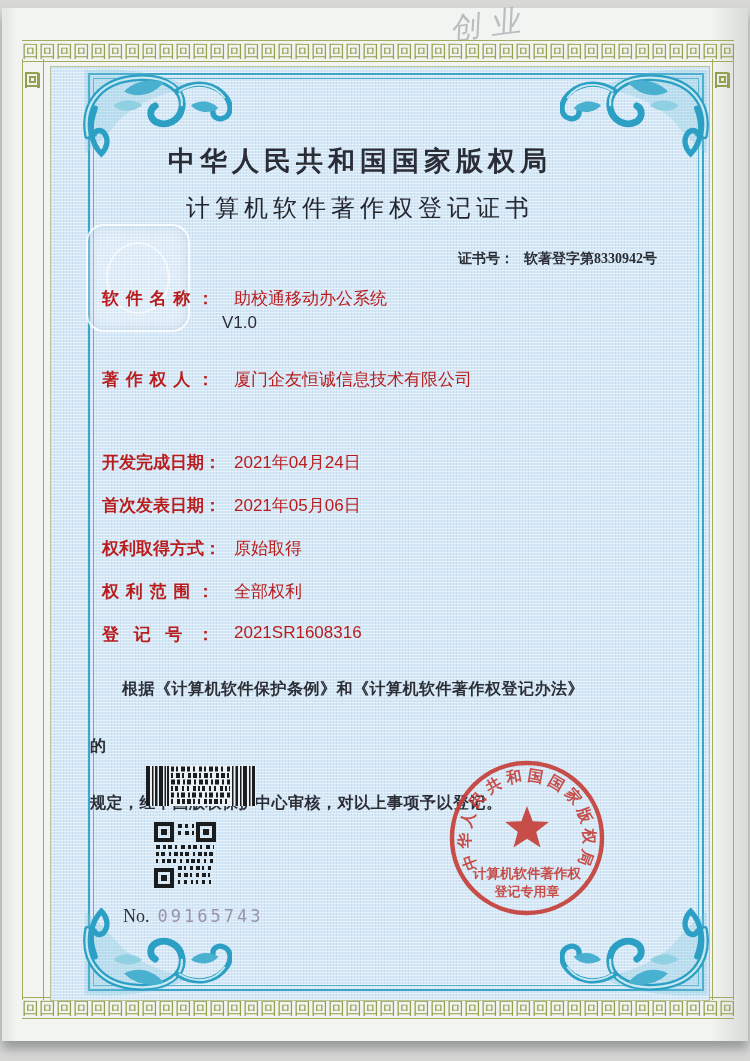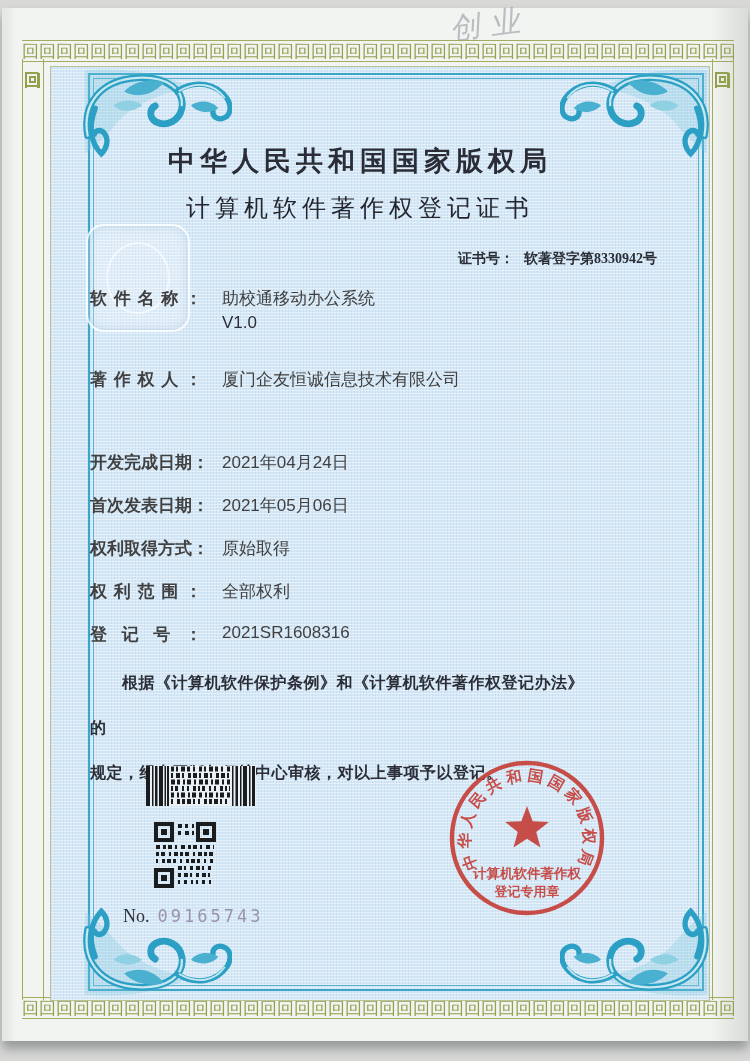--- a/index.html
+++ b/index.html
@@ -35,28 +35,28 @@
           border:2px solid rgba(255,255,255,.75);background:rgba(255,255,255,.22);
           box-shadow:inset 0 0 10px rgba(150,185,215,.45);}
   .emboss::before{content:"";position:absolute;left:18px;top:16px;right:18px;bottom:16px;
           border-radius:50%;border:2px solid rgba(255,255,255,.6);}
   .issuer{position:absolute;left:40px;right:70px;top:143px;text-align:center;font-size:27px;
           font-weight:700;letter-spacing:5px;color:#2a2d36;}
   .cert-title{position:absolute;left:40px;right:70px;top:192px;text-align:center;font-size:24px;
           font-weight:400;letter-spacing:5px;color:#23262f;}
   .certno{position:absolute;left:458px;top:250px;font-size:14px;font-weight:700;color:#2a2d36;}
   .certno .lab{margin-right:10px;}
-  .frow{position:absolute;left:90px;font-size:17px;color:#404040;white-space:nowrap;}
+  .frow{position:absolute;left:90px;font-size:17px;color:#b91c1c;white-space:nowrap;padding-left:12px;}
   .flabel{display:inline-block;width:112px;text-align:justify;text-align-last:justify;
           font-weight:700;font-family:"Liberation Sans","DejaVu Sans",sans-serif;vertical-align:top;}
   .fvalue{margin-left:20px;font-family:"Liberation Sans","DejaVu Sans",sans-serif;}
   .v2{position:absolute;left:222px;top:313px;font-size:17px;color:#2b2e37;
       font-family:"Liberation Sans","DejaVu Sans",sans-serif;}
   .statement{position:absolute;left:90px;top:660px;width:500px;font-size:16px;color:#2b2e37;
-      line-height:45px;letter-spacing:.5px;font-weight:600;}
+      line-height:57px;letter-spacing:.5px;font-weight:600;}
   .statement .ln1{text-indent:2em;}
   .barcode{position:absolute;left:146px;top:766px;}
   .qr{position:absolute;left:154px;top:822px;}
   .serial{position:absolute;left:123px;top:906px;font-size:18px;color:#2f3139;}
   .serial .num{font-family:"DejaVu Sans Mono",monospace;font-size:17px;color:#9a93ae;
       letter-spacing:3px;margin-left:8px;}
   .seal{position:absolute;left:446px;top:757px;width:162px;height:162px;opacity:.92;}
   .issue-date{position:absolute;left:452px;top:906px;font-size:21px;font-weight:700;color:#2a2d36;}
 </style>
 </head>

